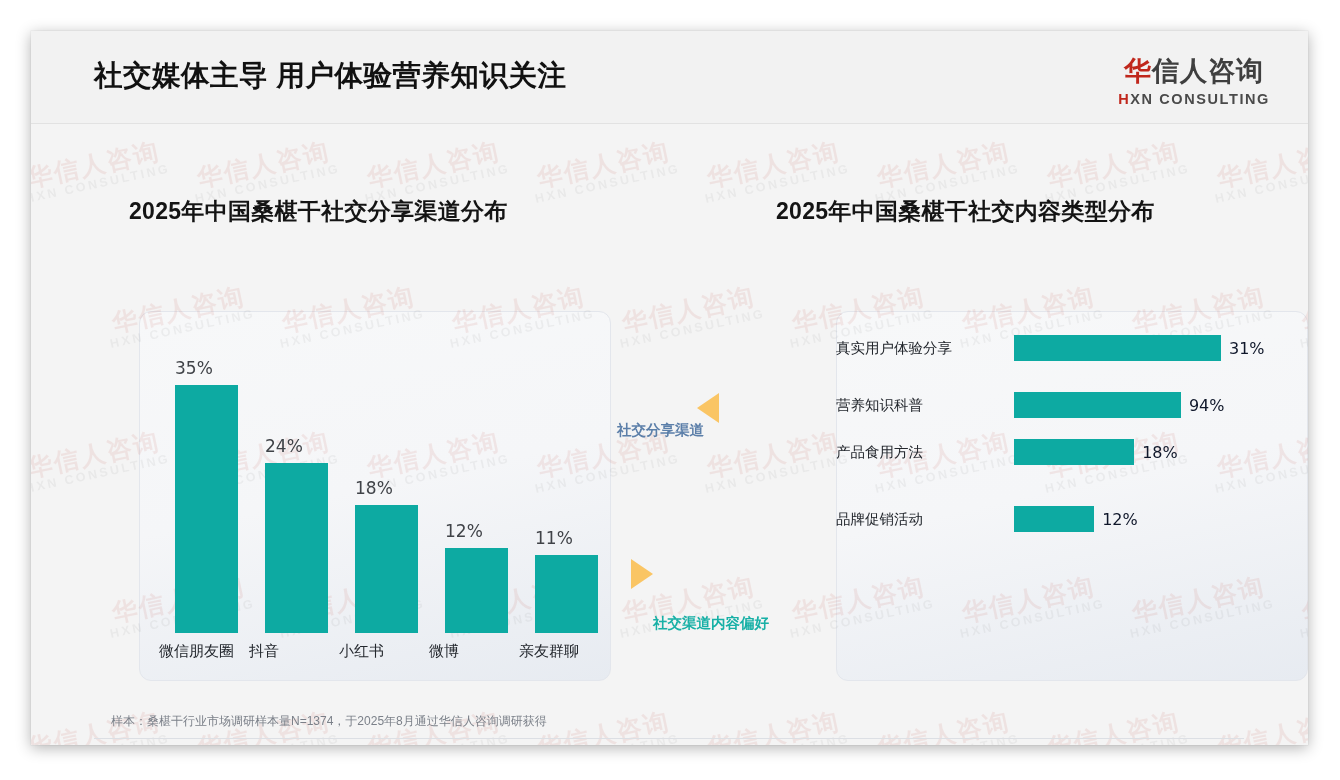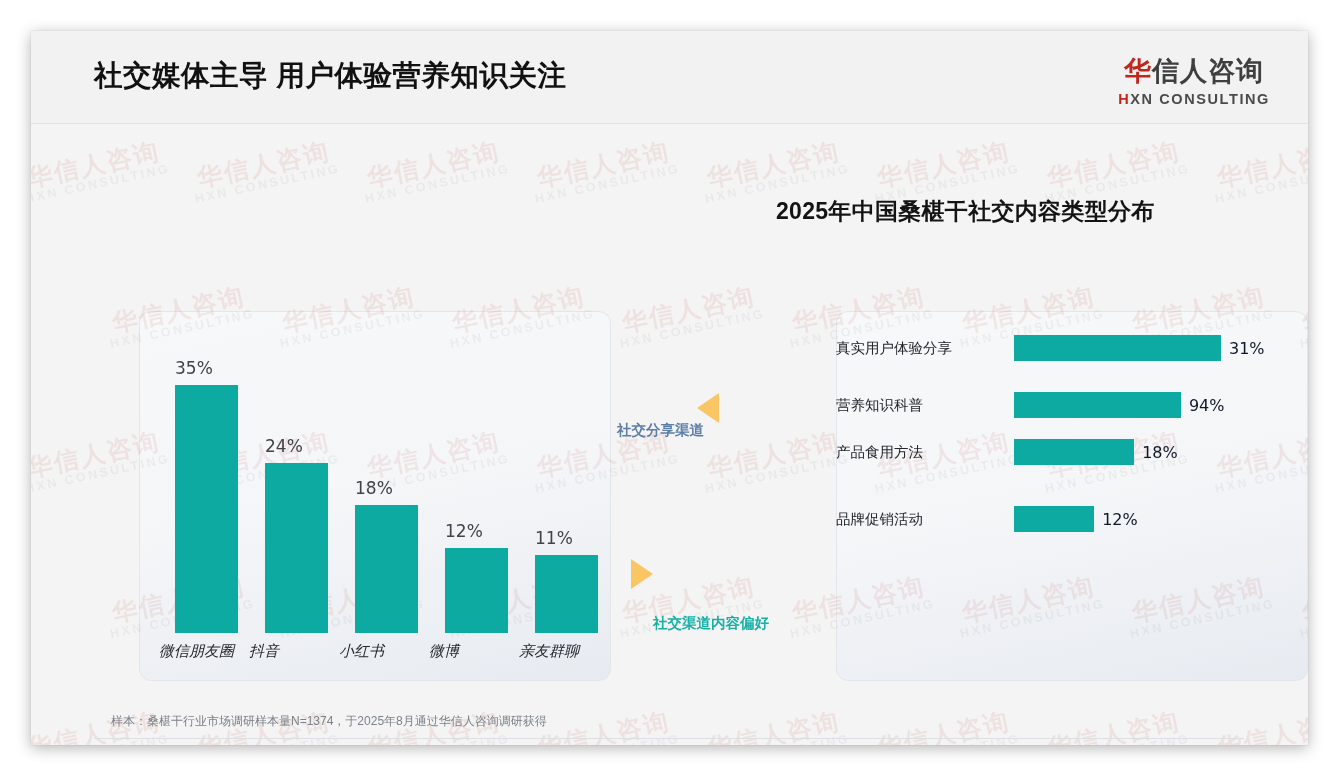--- a/index.html
+++ b/index.html
@@ -156,21 +156,20 @@
   }
   .vbar-label {
     position: absolute;
     top: 100%;
     left: -16px;
     width: calc(100% + 32px);
     margin-top: 9px;
     font-size: 15px;
     color: #24282e;
     white-space: nowrap;
-    font-style: italic;
   }
 
   
   #hbar-area {
     position: absolute;
     left: 805px;
     top: 280px;
     width: 470px;
     height: 368px;
     z-index: 4;
@@ -427,20 +426,21 @@
     </div>
 
   <div id="header">
     <div id="page-title">社交媒体主导 用户体验营养知识关注</div>
     <div id="brand-logo">
       <span class="brand-cn"><span class="hua">华</span><span>信人咨询</span></span>
       <span class="brand-en"><span class="hx">H</span><span>XN CONSULTING</span></span>
     </div>
   </div>
 
+  <div class="chart-title" id="left-title">2025年中国桑椹干社交分享渠道分布</div>
   <div class="chart-title" id="right-title">2025年中国桑椹干社交内容类型分布</div>
 
   <div class="panel" id="left-panel"></div>
   <div class="panel" id="right-panel"></div>
 
   <div id="vbar-area">
       <div class="vbar-group" style="left: 36px; width: 63px;">
         <div class="vbar-value">35%</div>
         <div class="vbar-rect" style="height: 248px; background: rgb(13, 170, 162);"></div>
         <div class="vbar-label">微信朋友圈</div>

